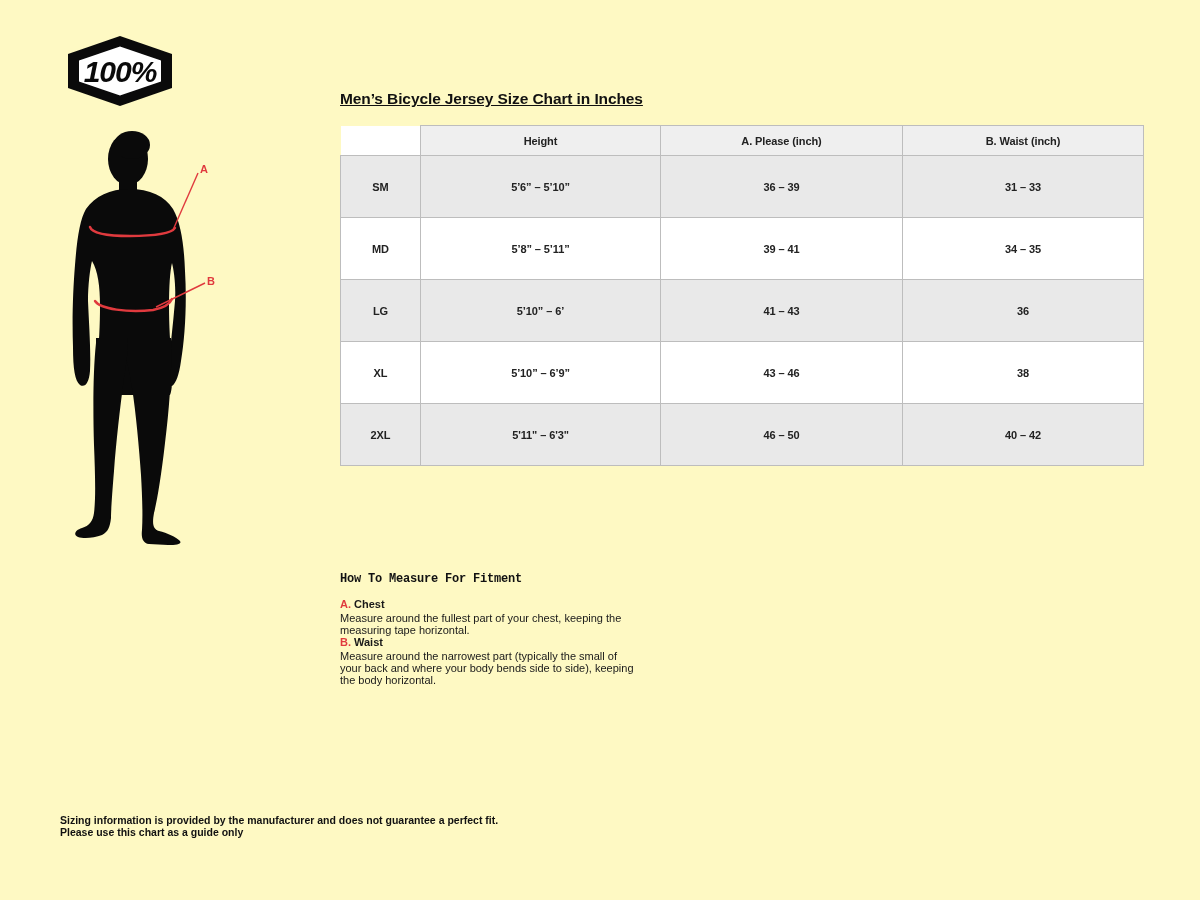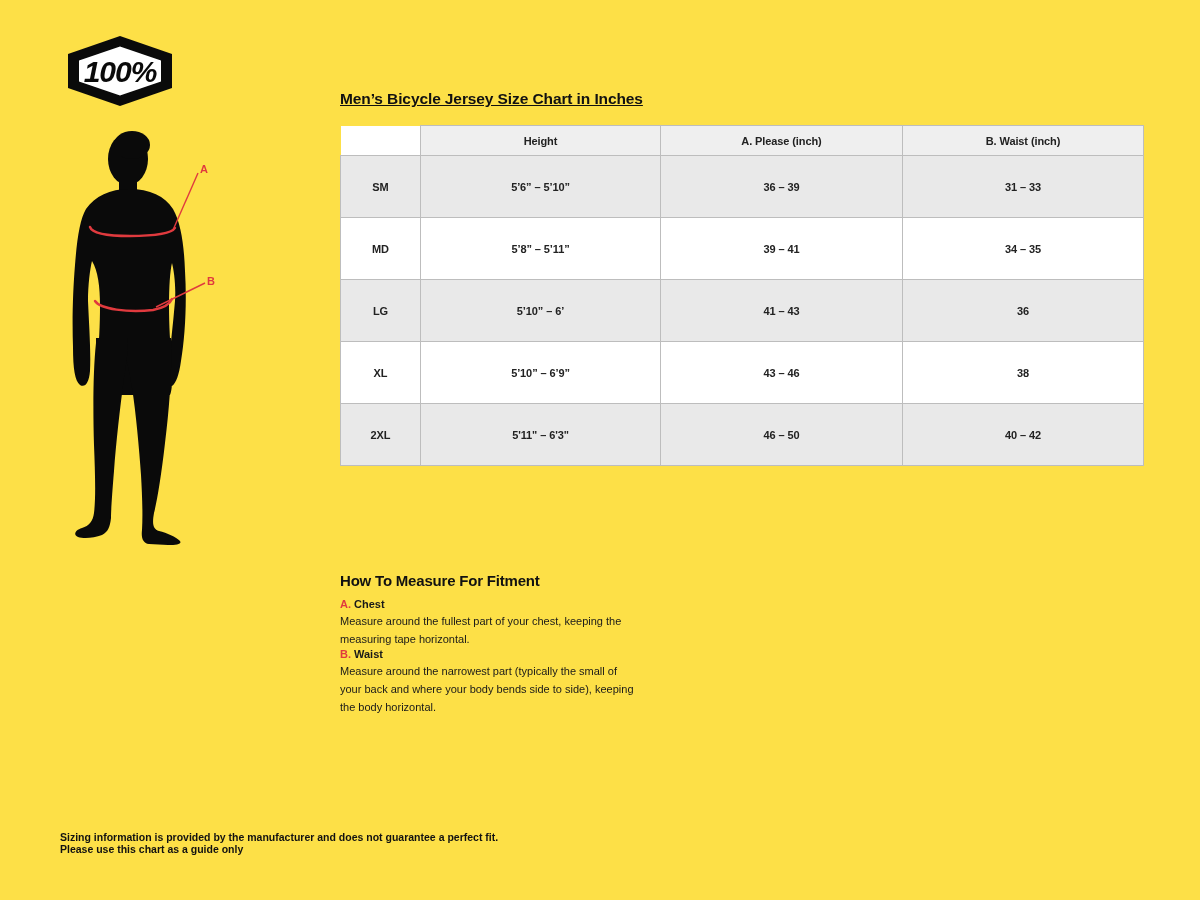--- a/index.html
+++ b/index.html
@@ -2,21 +2,21 @@
 <html><head>
 <meta charset="utf-8">
 <style>
   * { margin: 0; padding: 0; box-sizing: border-box; }
   html, body { background: #ffffff; }
   body {
     width: 1200px; height: 900px;
     font-family: "Liberation Sans", sans-serif;
     color: #191919;
   }
-  .page { position: relative; width: 1200px; height: 900px; overflow: hidden; background: #fde047; }
+  .page { position: relative; width: 1200px; height: 900px; overflow: hidden; background: #fef9c3; }
 
   
   .logo-badge { position: absolute; left: 60px; top: 33px; width: 120px; height: 76px; }
 
   
   .figure-wrap { position: absolute; left: 60px; top: 103px; width: 160px; height: 444px; }
 
   
   .chart-title {
     position: absolute; left: 340px; top: 90px;
@@ -36,32 +36,32 @@
   .size-table tbody tr { height: 62px; background: #ffffff; }
   .size-table tbody tr.striped { background: #e9e9e9; }
   .col-size { width: 80px; }
   .col-height { width: 240px; }
   .col-chest { width: 242px; }
   .col-waist { width: 241px; }
 
   
   .howto-title {
     position: absolute; left: 340px; top: 572px;
-    font-size: 15px; font-weight: bold; letter-spacing: -0.2px; color: #111;
+    font-size: 12px; font-weight: bold; letter-spacing: -0.2px; color: #111; font-family: Liberation Mono, monospace;
   }
   .measure-cols { position: absolute; left: 340px; top: 598px; display: flex; flex-direction: column; }
   .measure-item.a { width: 300px; margin-right: 80px; }
   .measure-item.b { width: 300px; }
   .measure-label { font-size: 11px; font-weight: bold; color: #191919; }
   .measure-label .letter { color: var(--accent); margin-right: 3px; }
-  .measure-text { margin-top: 2px; font-size: 11px; line-height: 18px; font-weight: 400; color: #191919; }
+  .measure-text { margin-top: 2px; font-size: 11px; line-height: 12px; font-weight: 400; color: #191919; }
 
   
   .footer-note {
-    position: absolute; left: 60px; top: 831px;
+    position: absolute; left: 60px; top: 814px;
     font-size: 10.5px; font-weight: bold; line-height: 12px; color: #111;
   }
 </style>
 </head>
 <body>
 
 <div class="page" style="--accent:#e03a3e;">
 
   <svg class="logo-badge" viewBox="0 0 120 76" aria-hidden="true">
     <polygon points="60,3 112,21 112,55 60,73 8,55 8,21" fill="#0a0a0a"></polygon>

